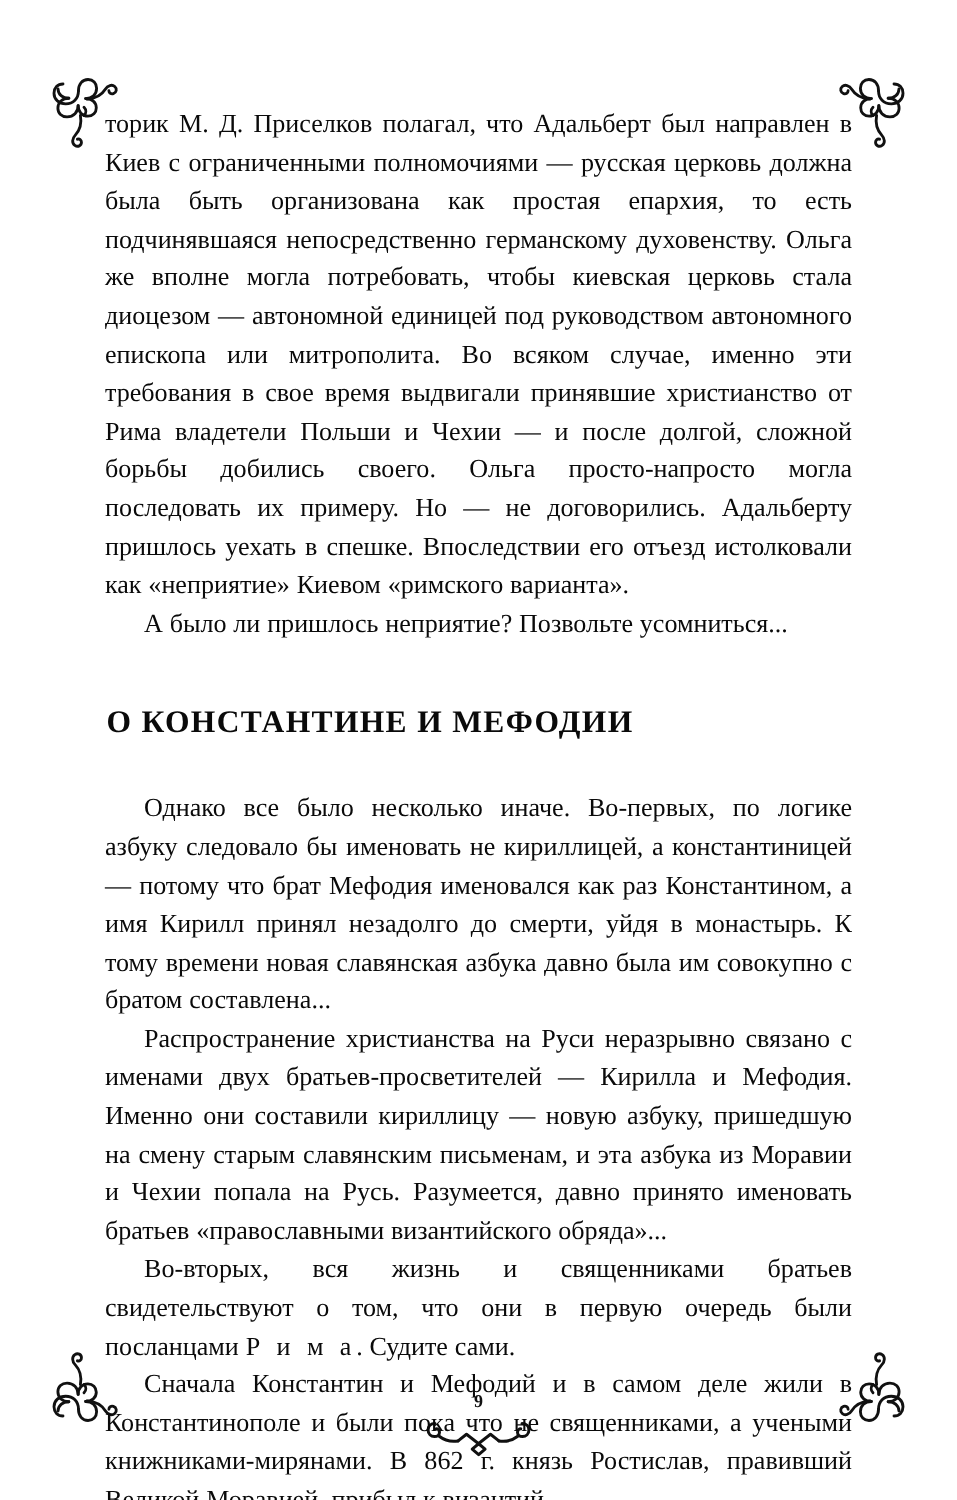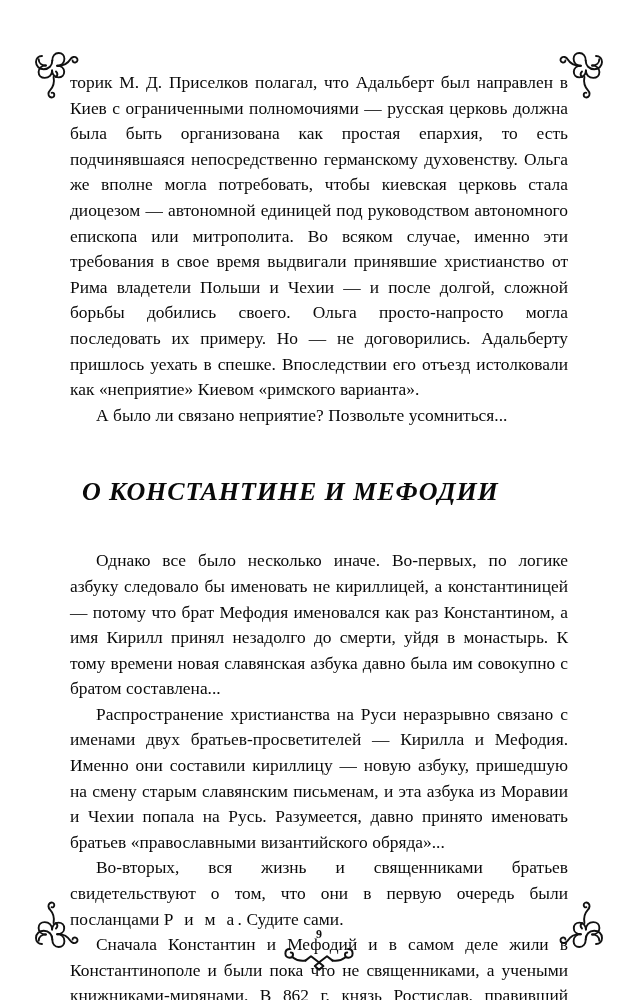--- a/index.html
+++ b/index.html
@@ -72,26 +72,25 @@
     text-align-last: left;
     font-size: 17.4px;
     line-height: 25.6px;
     text-indent: 26px;
     hyphens: manual;
     word-spacing: 0.2px;
   }
   p.para.flush { text-indent: 0; }
 
   h2.section-heading {
-    margin: 12px;
+    margin: 1px;
     padding: 0;
     font-family: "Liberation Serif", "DejaVu Serif", serif;
     font-weight: bold;
-    font-style: italic;
-    font-size: 26px;
+    font-size: 21px;
     line-height: 24px;
     letter-spacing: 0.9px;
     text-align: left;
     white-space: nowrap;
   }
 
   .spaced-name {
     letter-spacing: 3.2px;
   }
 
@@ -166,21 +165,21 @@
       <path d="M22.4 24.6l5.6-4.4 8.1 6.3"></path>
       <path d="M49.6 24.6l-5.6-4.4-8.1 6.3"></path>
       <path d="M36.1 26.5l-4.3 3.6 4.3 3.7 4.3-3.7z"></path>
     </svg>
   </div>
 
   <div id="textblock">
 
     <p class="para flush">торик М. Д. Приселков полагал, что Адальберт был направлен в Киев с ограниченными полномочиями — русская церковь должна была быть организована как простая епархия, то есть подчинявшаяся непосредственно германскому духовенству. Ольга же вполне могла потребовать, чтобы киевская церковь стала  диоцезом — автономной единицей под руководством автономного епископа или митрополита. Во всяком случае, именно эти требования в свое время выдвигали принявшие христианство от Рима владетели Польши и Чехии — и после долгой, сложной борьбы добились своего. Ольга просто-напросто могла последовать их примеру. Но — не договорились. Адальберту пришлось уехать в спешке. Впоследствии его отъезд истолковали как «неприятие» Киевом «римского варианта».</p>
 
-    <p class="para">А было ли связано неприятие? Позвольте усомниться...</p>
+    <p class="para">А было ли пришлось неприятие? Позвольте усомниться...</p>
 
     <div class="gap-before-heading"></div>
 
     <h2 class="section-heading">О КОНСТАНТИНЕ И МЕФОДИИ</h2>
 
     <div class="gap-after-heading"></div>
 
     <p class="para">Однако все было несколько иначе. Во-первых, по логике азбуку следовало бы именовать не кириллицей, а константиницей — потому что брат Мефодия именовался как раз Константином, а имя Кирилл принял незадолго до смерти, уйдя в монастырь. К тому времени новая славянская азбука давно была им совокупно с братом составлена...</p>
 
     <p class="para">Распространение христианства на Руси неразрывно связано с именами двух братьев-просветителей — Кирилла и Мефодия. Именно они составили кириллицу — новую азбуку, пришедшую на смену старым славянским письменам, и эта азбука из Моравии и Чехии попала на Русь. Разумеется, давно принято именовать братьев «православными византийского обряда»...</p>

